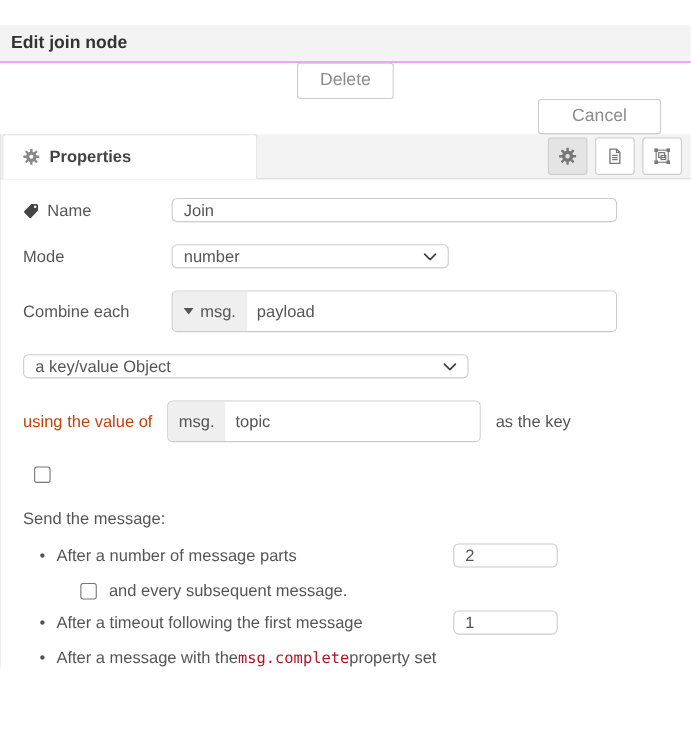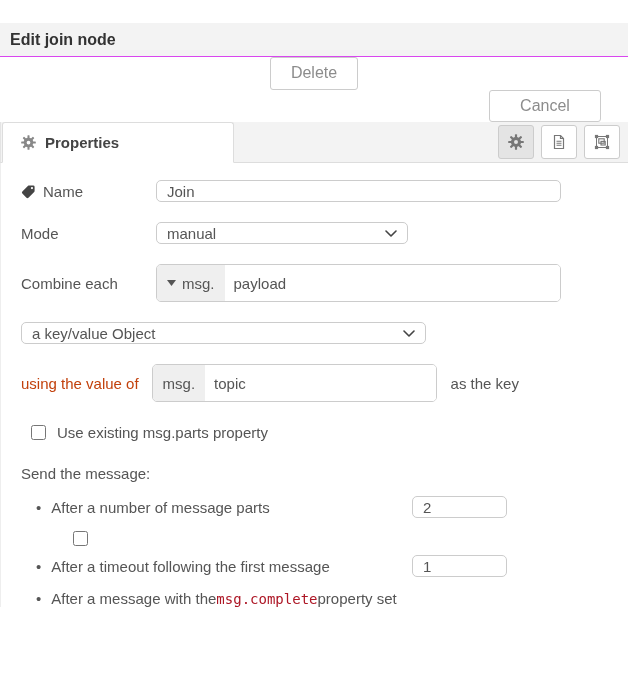--- a/index.html
+++ b/index.html
@@ -251,21 +251,21 @@
       <span>Name</span>
     </div>
     <input class="txtin w-main" type="text" value="Join" style="">
   </div>
 
   <div class="row">
     <div class="lbl">
       <span>Mode</span>
     </div>
     <div class="selbox w-mode">
-      <span>manual</span>
+      <span>number</span>
       <svg class="ic chev" width="12" height="7" viewBox="0 0 12 7">
           <use href="#icon-chevron"></use>
         </svg>
     </div>
   </div>
 
   <div class="row">
     <div class="lbl">
       <span>Combine each</span>
     </div>
@@ -295,33 +295,33 @@
       <button class="ti-btn">
         <span>msg.</span>
       </button>
       <input type="text" value="topic" style="">
     </div>
     <span class="suffix">as the key</span>
   </div>
 
   <div class="chkrow chk-parts">
     <input type="checkbox" style="">
-    <span>Use existing msg.parts property</span>
   </div>
 
   <div class="send-heading">Send the message:</div>
 
   <div class="bullet b1">
     <span class="dot">•</span>
     <span>After a number of message parts</span>
     <input class="numin" type="text" value="2" style="">
   </div>
 
   <div class="chkrow chk-sub">
     <input type="checkbox" style="">
+    <span>and every subsequent message.</span>
   </div>
 
   <div class="bullet b2">
     <span class="dot">•</span>
     <span>After a timeout following the first message</span>
     <input class="numin" type="text" value="1" style="">
   </div>
 
   <div class="bullet b3">
     <span class="dot">•</span>

